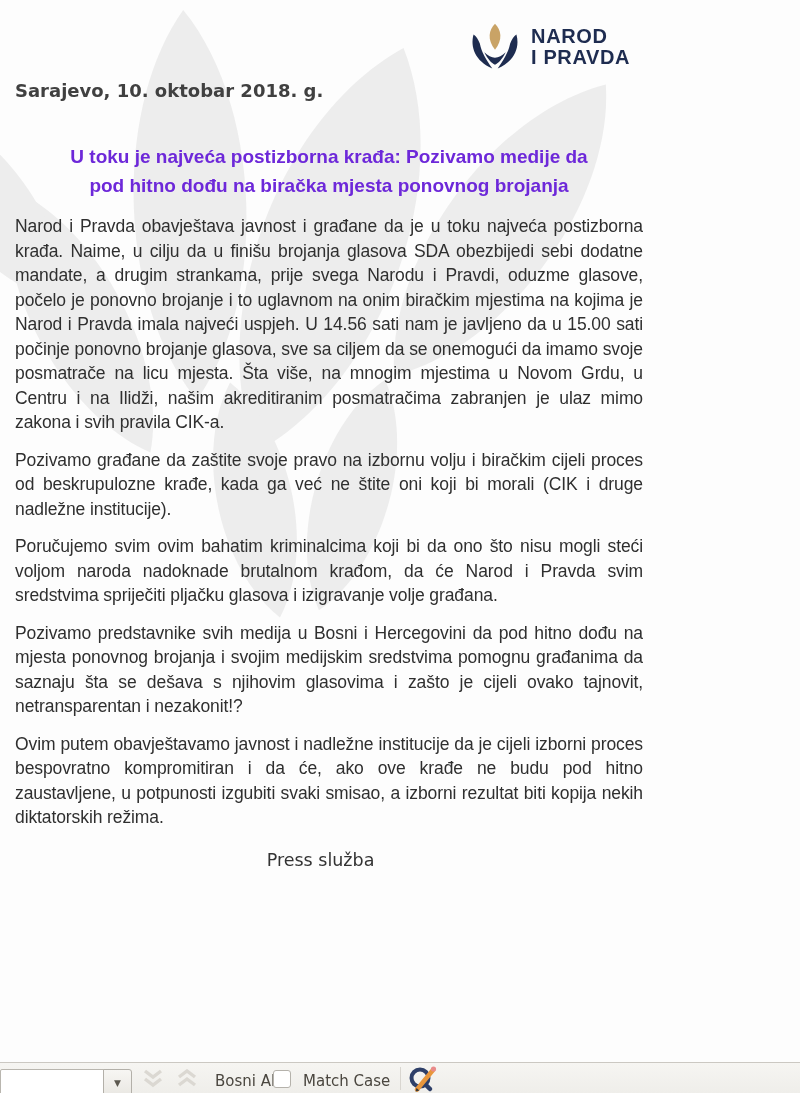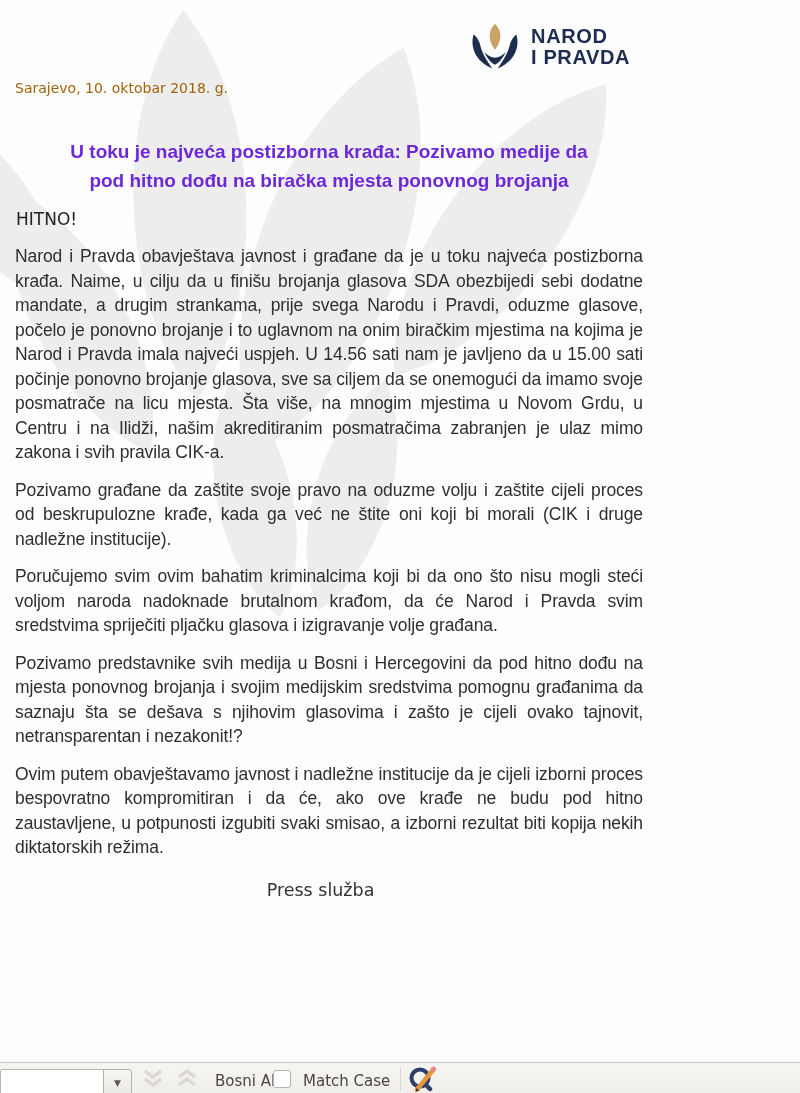--- a/index.html
+++ b/index.html
@@ -6,21 +6,21 @@
   html,body { width:800px; height:1093px; overflow:hidden; background:#fdfdfd;
               font-family:"DejaVu Sans", sans-serif; }
   .page { position:relative; width:656px; height:1093px; background:#fdfdfd; }
   .watermark { position:absolute; left:0; top:0; pointer-events:none; z-index:0; }
   .content { position:relative; z-index:1; padding:80px 13px 0 15px; color:#2e2e2e; }
 
   .logo { position:absolute; top:22px; right:26px; display:flex; align-items:center; gap:9px; z-index:2; }
   .logo-text { color:#1e2c50; font-weight:bold; font-size:20px; line-height:21px;
                letter-spacing:0.6px; font-family:"Liberation Sans", sans-serif; }
 
-  .dateline { font-size:14px; color:#a16207; }
+  .dateline { font-size:18px; color:#404040;font-weight:bold; }
   .subject  { font-size:18.5px; color:#333; margin-top:13px; }
 
   .doc-title { margin:41px 42px 14px 42px; text-align:center; font-weight:bold;
                font-size:19px; line-height:29px; color:#6d28d9;
                font-family:"Liberation Sans", sans-serif; }
   .urgent { font-size:17px; margin:0 0 15px 1px; color:#222; }
 
   .body-text p { font-family:"Liberation Sans", sans-serif; font-size:17.5px;
                  line-height:24.5px; text-align:justify; color:#2f2f2f;
                  letter-spacing:-0.1px; margin-bottom:13px; }
@@ -78,25 +78,24 @@
       <div>NAROD</div>
       <div>I PRAVDA</div>
     </div>
   </div>
 
   <div class="content">
     <div class="dateline">Sarajevo, 10. oktobar 2018. g.</div>
 
     <h1 class="doc-title">U toku je najveća postizborna krađa: Pozivamo medije da pod hitno dođu na biračka mjesta ponovnog brojanja</h1>
 
-    <div class="urgent">HITNO!</div>
 
     <div class="body-text">
       <p>Narod i Pravda obavještava javnost i građane da je u toku najveća postizborna krađa. Naime, u cilju da u finišu brojanja glasova SDA obezbijedi sebi dodatne mandate, a drugim strankama, prije svega Narodu i Pravdi, oduzme glasove, počelo je ponovno brojanje i to uglavnom na onim biračkim mjestima na kojima je Narod i Pravda imala najveći uspjeh. U 14.56 sati nam je javljeno da u 15.00 sati počinje ponovno brojanje glasova, sve sa ciljem da se onemogući da imamo svoje posmatrače na licu mjesta. Šta više, na mnogim mjestima u Novom Grdu, u Centru i na Ilidži, našim akreditiranim posmatračima zabranjen je ulaz mimo zakona i svih pravila CIK-a.</p>
-      <p>Pozivamo građane da zaštite svoje pravo na oduzme volju i zaštite cijeli proces od beskrupulozne krađe, kada ga već ne štite oni koji bi morali (CIK i druge nadležne institucije).</p>
+      <p>Pozivamo građane da zaštite svoje pravo na izbornu volju i biračkim cijeli proces od beskrupulozne krađe, kada ga već ne štite oni koji bi morali (CIK i druge nadležne institucije).</p>
       <p>Poručujemo svim ovim bahatim kriminalcima koji bi da ono što nisu mogli steći voljom naroda nadoknade brutalnom krađom, da će Narod i Pravda svim sredstvima spriječiti pljačku glasova i izigravanje volje građana.</p>
       <p>Pozivamo predstavnike svih medija u Bosni i Hercegovini da pod hitno dođu na mjesta ponovnog brojanja i svojim medijskim sredstvima pomognu građanima da saznaju šta se dešava s njihovim glasovima i zašto je cijeli ovako tajnovit, netransparentan i nezakonit!?</p>
       <p>Ovim putem obavještavamo javnost i nadležne institucije da je cijeli izborni proces bespovratno  kompromitiran i da će, ako ove krađe ne budu pod hitno zaustavljene, u potpunosti izgubiti svaki smisao, a izborni rezultat biti kopija nekih diktatorskih režima.</p>
     </div>
 
     <div class="signature">Press služba</div>
   </div>
 
   <div class="findbar">
     <input class="search-entry" type="text" value="" style="">

